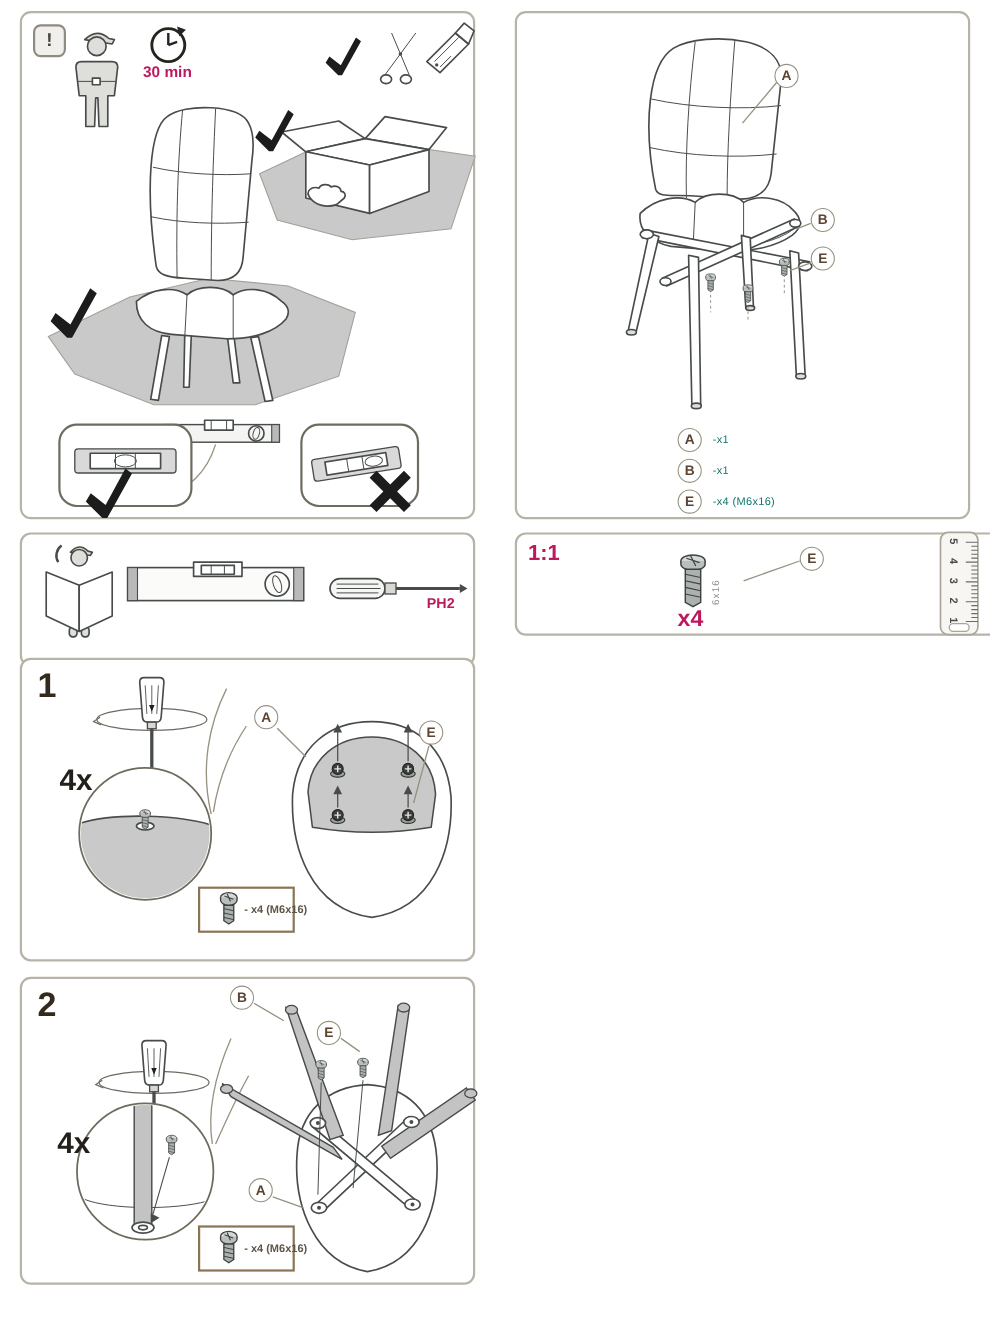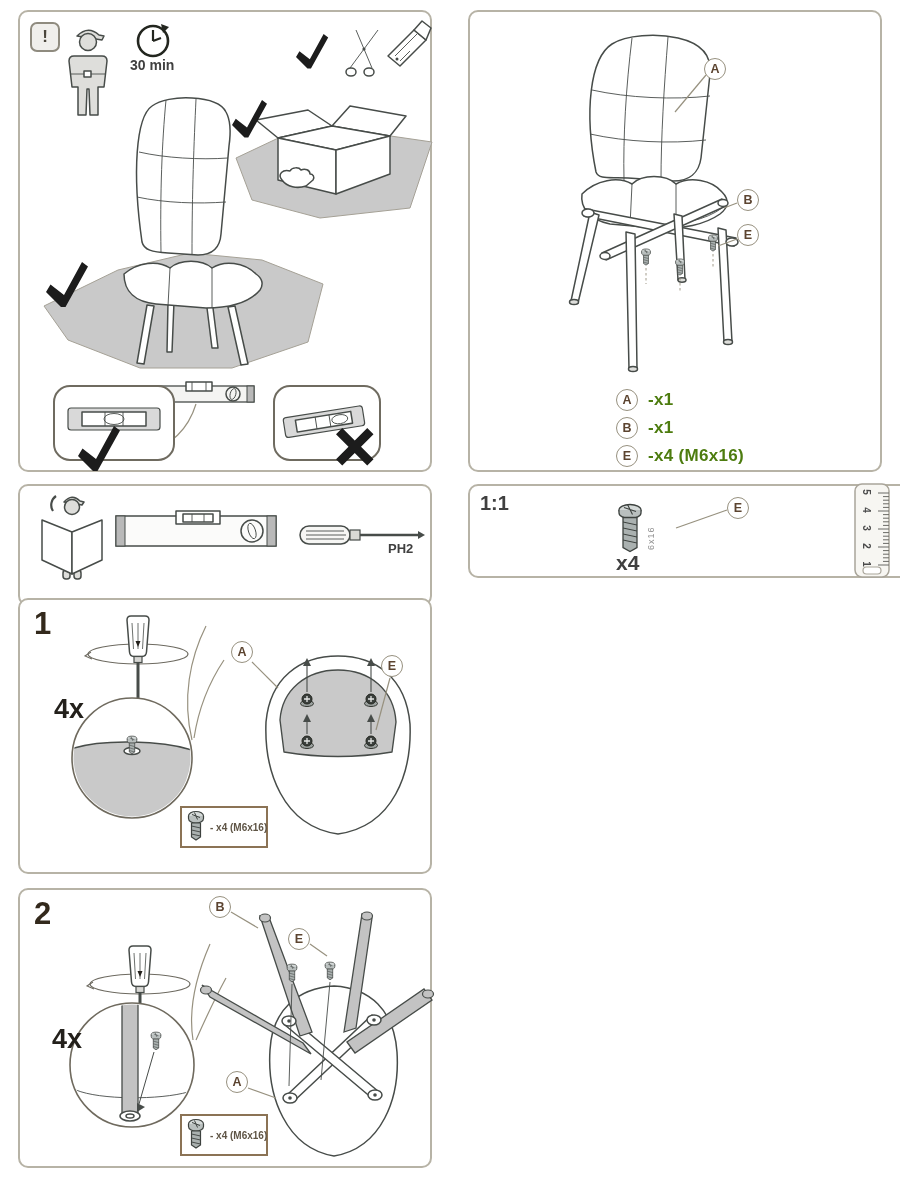--- a/index.html
+++ b/index.html
@@ -10,36 +10,36 @@
   svg.art{position:absolute;left:0;top:0;overflow:visible;display:block}
   .ln{fill:none;stroke:#474c49;stroke-width:1.5;stroke-linecap:round;stroke-linejoin:round}
   .wf{fill:#ffffff;stroke:#474c49;stroke-width:1.5;stroke-linejoin:round}
   .gf{fill:#c9c9c9;stroke:#474c49;stroke-width:1.4;stroke-linejoin:round}
   .lgf{fill:#dededb;stroke:#474c49;stroke-width:1.5;stroke-linejoin:round}
   .ldr{stroke:#97917f;stroke-width:1.2;fill:none}
   .thin{stroke:#474c49;stroke-width:.9;fill:none}
   .lblc{position:absolute;width:22px;height:22px;border:1.4px solid #97917f;border-radius:50%;
     background:#fff;color:#5c4430;font-weight:700;font-size:12.5px;
     display:flex;align-items:center;justify-content:center;line-height:1}
-  .btxt{position:absolute;color:#404040;font-weight:700;line-height:1;white-space:nowrap}
+  .btxt{position:absolute;color:#be185d;font-weight:700;line-height:1;white-space:nowrap}
   .stepnum{position:absolute;font-size:31px;font-weight:800;color:#33291c;line-height:1}
   .warnbox{position:absolute;width:30px;height:30px;border:2px solid #8f8b7f;border-radius:7px;
     background:#f0efec;color:#4b463c;font-weight:800;font-size:17px;
     display:flex;align-items:center;justify-content:center}
   .inset{position:absolute;width:88px;height:42px;border:2px solid #8b7355;background:#fff;
-    display:flex;align-items:center;gap:4px;padding:2px 4px}
+    display:flex;align-items:center;gap:4px;padding:2px 16px}
   .inset .itxt{font-size:10px;color:#5f5546;font-weight:600;white-space:nowrap}
   .vtext{position:absolute;writing-mode:vertical-rl;transform:rotate(180deg);
     font-size:9px;color:#8f8f8f;letter-spacing:1px}
   .ruler{position:absolute;left:854px;top:483px;width:36px;height:95px}
   .rulnum{position:absolute;font-size:10px;font-weight:700;color:#4c4c4c;
     transform:rotate(90deg);line-height:1;width:12px;text-align:center}
   .listrow{position:absolute;height:22px;display:flex;align-items:center;gap:10px}
   .listrow .lcirc{position:static;flex:0 0 auto}
-  .listrow .qty{font-size:17px;font-weight:700;color:#4d7c0f;letter-spacing:.3px}
+  .listrow .qty{font-size:10px;font-weight:400;color:#0f766e;letter-spacing:.3px}
 </style>
 </head>
 <body>
 
 <div class="page">
 
 <svg width="0" height="0" style="position:absolute">
   <defs>
     <path id="chk" d="M0,20 L10,30 L13,30 L28,3 L24,0 L12,22 L3,15 Z"></path>
     <path id="xmk" d="M0,5 L5,0 L15,10 L25,0 L30,5 L20,15 L30,25 L25,30 L15,20 L5,30 L0,25 L10,15 Z"></path>

